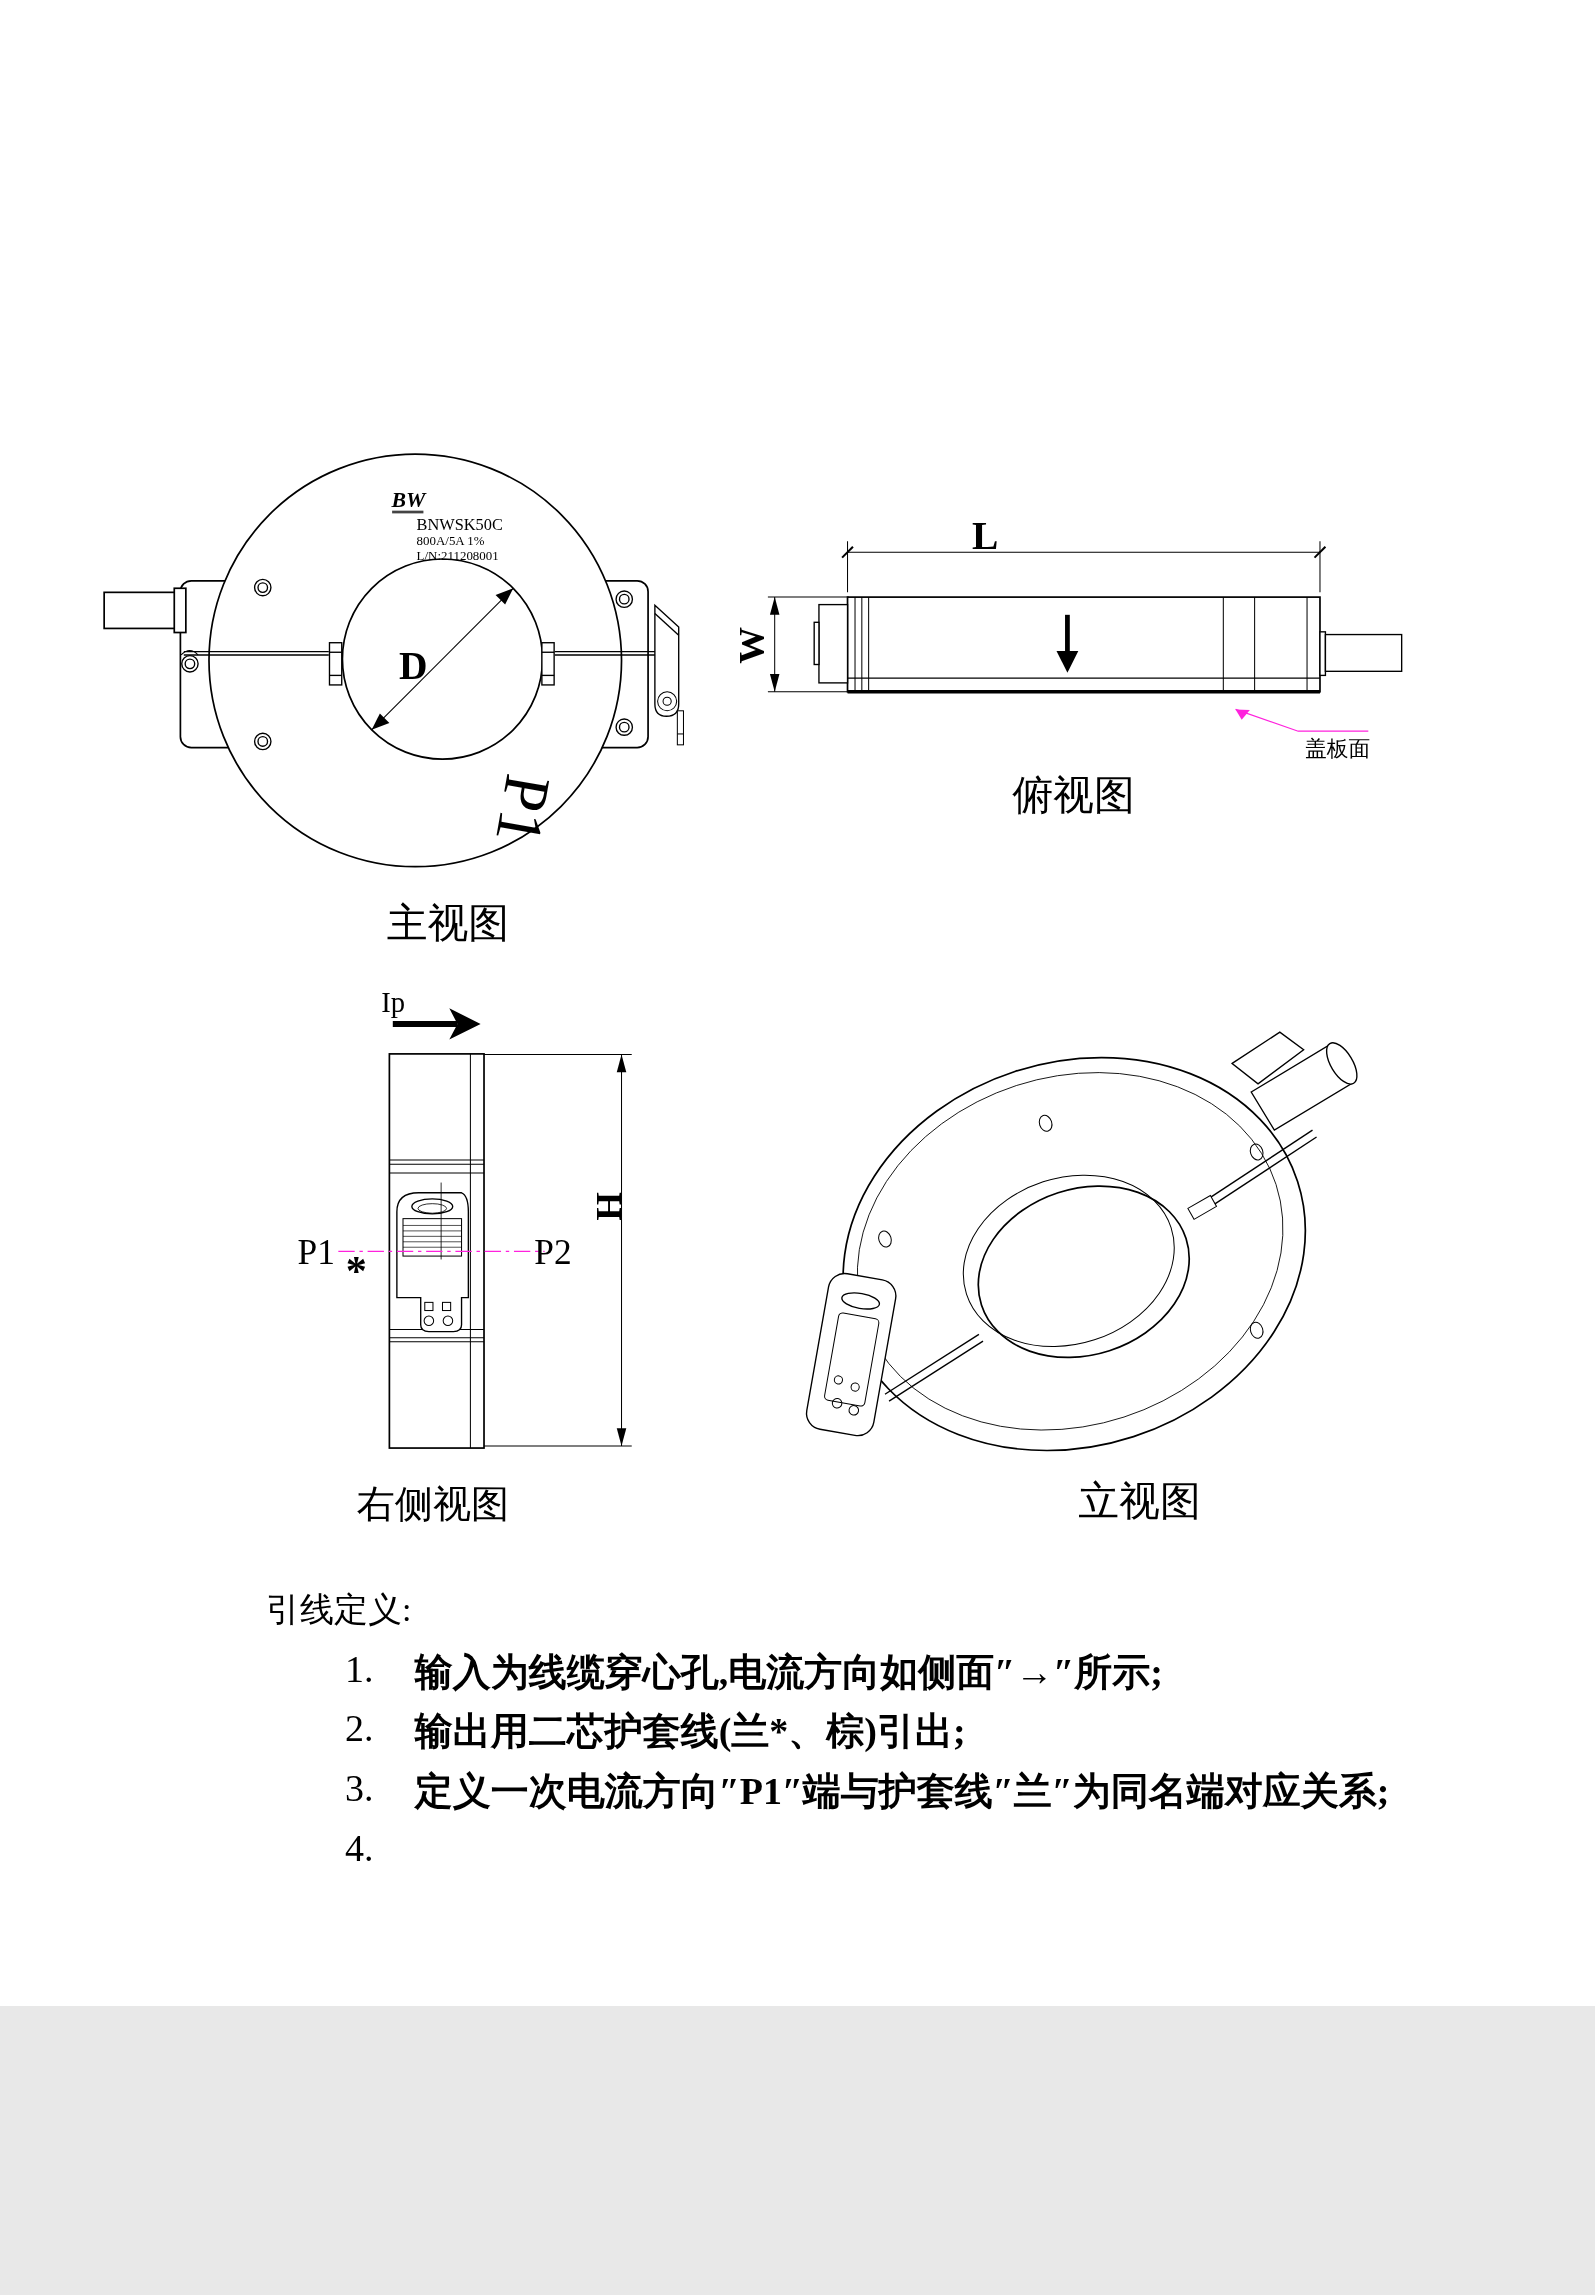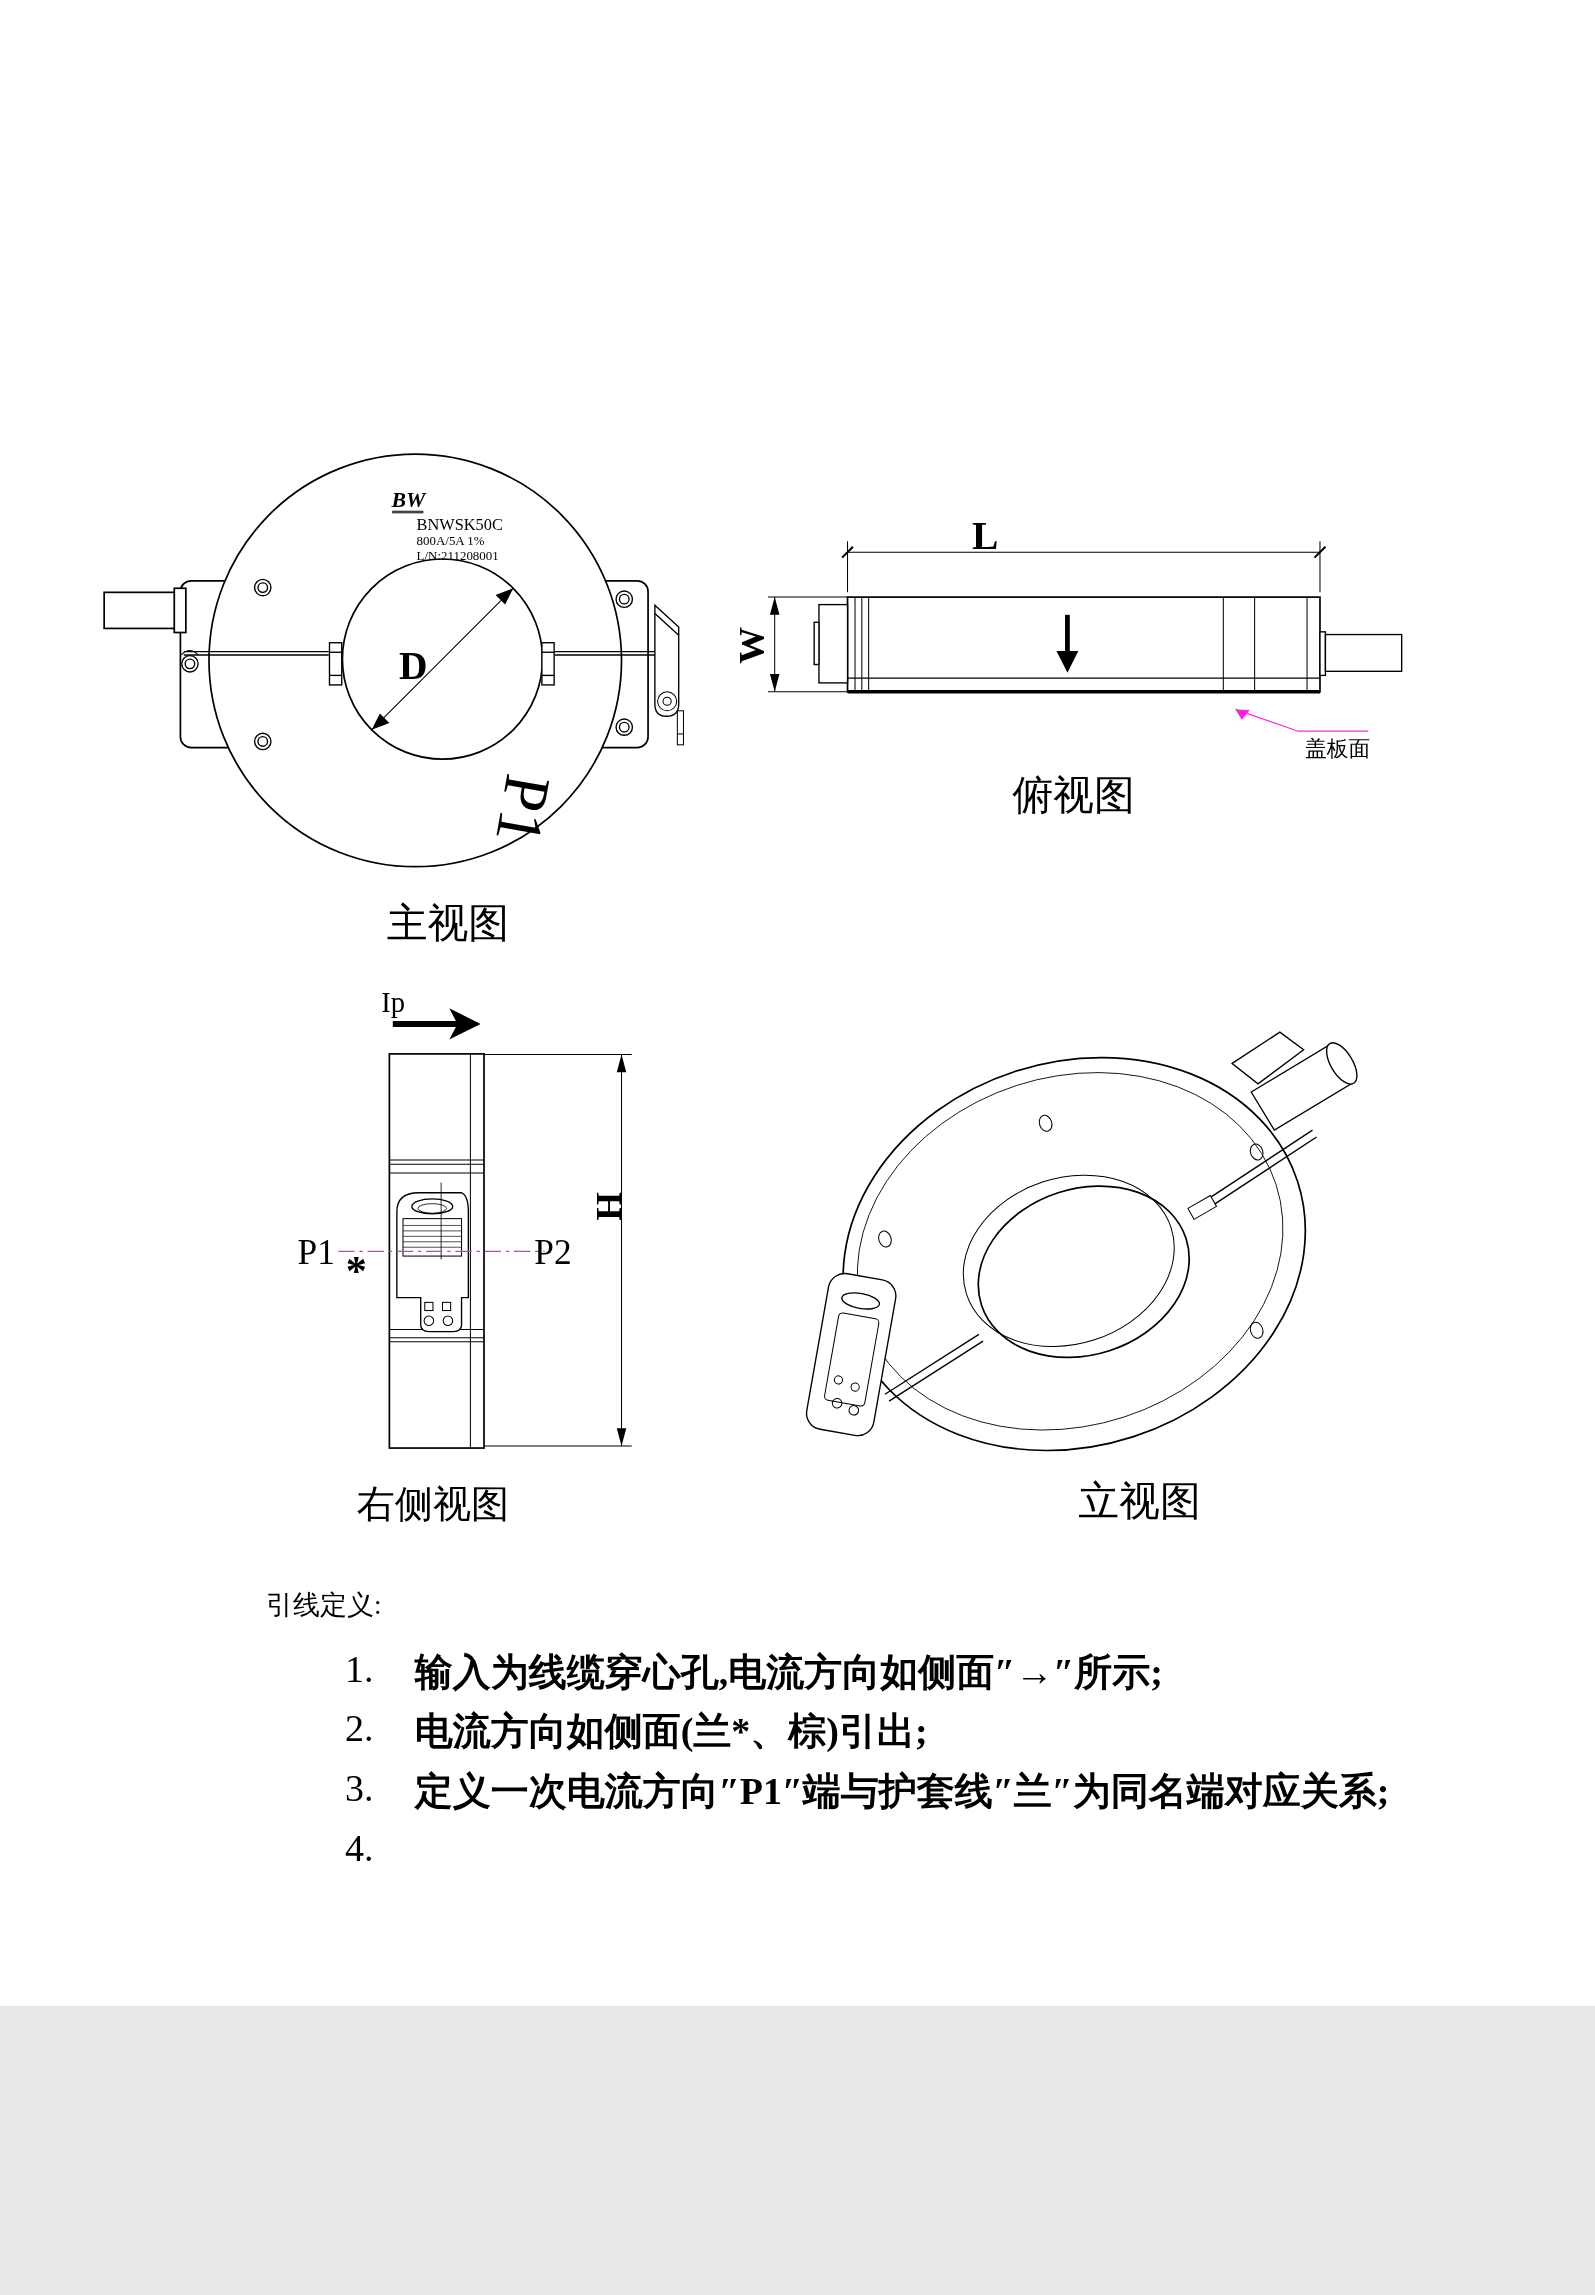--- a/index.html
+++ b/index.html
@@ -1,21 +1,21 @@
 <!DOCTYPE html>
 <html style="font-size:11px"><head>
 <meta charset="utf-8">
 <style>
   html,body{margin:0;padding:0;background:#e8e8e8;}
   .canvas{position:relative;width:1595px;height:2006px;background:#ffffff;overflow:hidden;
           font-family:"Liberation Serif","DejaVu Serif",serif;}
   svg{position:absolute;left:0;top:0;}
   svg text{font-family:"Liberation Serif","DejaVu Serif",serif;fill:#000;}
   .notes{position:absolute;left:0;top:0;width:100%;color:#000;}
-  .notes-title{position:absolute;left:266px;top:1587px;font-size:27px;white-space:nowrap;}
+  .notes-title{position:absolute;left:266px;top:1587px;font-size:34px;white-space:nowrap;}
   .note-row{position:absolute;left:345px;display:flex;font-size:38px;white-space:nowrap;}
   .note-row .num{display:inline-block;width:52px;flex:0 0 auto;}
   .note-row .txt{display:inline-block;margin-left:17.7px;font-weight:bold;}
   .r1{top:1647px;} .r2{top:1706px;} .r3{top:1766px;} .r4{top:1826px;}
 </style>
 </head>
 <body>
 
 <div class="canvas">
 <svg width="1595" height="2295" viewBox="0 0 2343 3371">
@@ -227,21 +227,21 @@
 </svg>
 
   <div class="notes">
     <div class="notes-title">引线定义:</div>
     <div class="note-row r1">
       <span class="num">1.</span>
       <span class="txt">输入为线缆穿心孔,电流方向如侧面″→″所示;</span>
     </div>
     <div class="note-row r2">
       <span class="num">2.</span>
-      <span class="txt">电流方向如侧面(兰*、棕)引出;</span>
+      <span class="txt">输出用二芯护套线(兰*、棕)引出;</span>
     </div>
     <div class="note-row r3">
       <span class="num">3.</span>
       <span class="txt">定义一次电流方向″P1″端与护套线″兰″为同名端对应关系;</span>
     </div>
     <div class="note-row r4">
       <span class="num">4.</span>
     </div>
   </div>
 </div>

